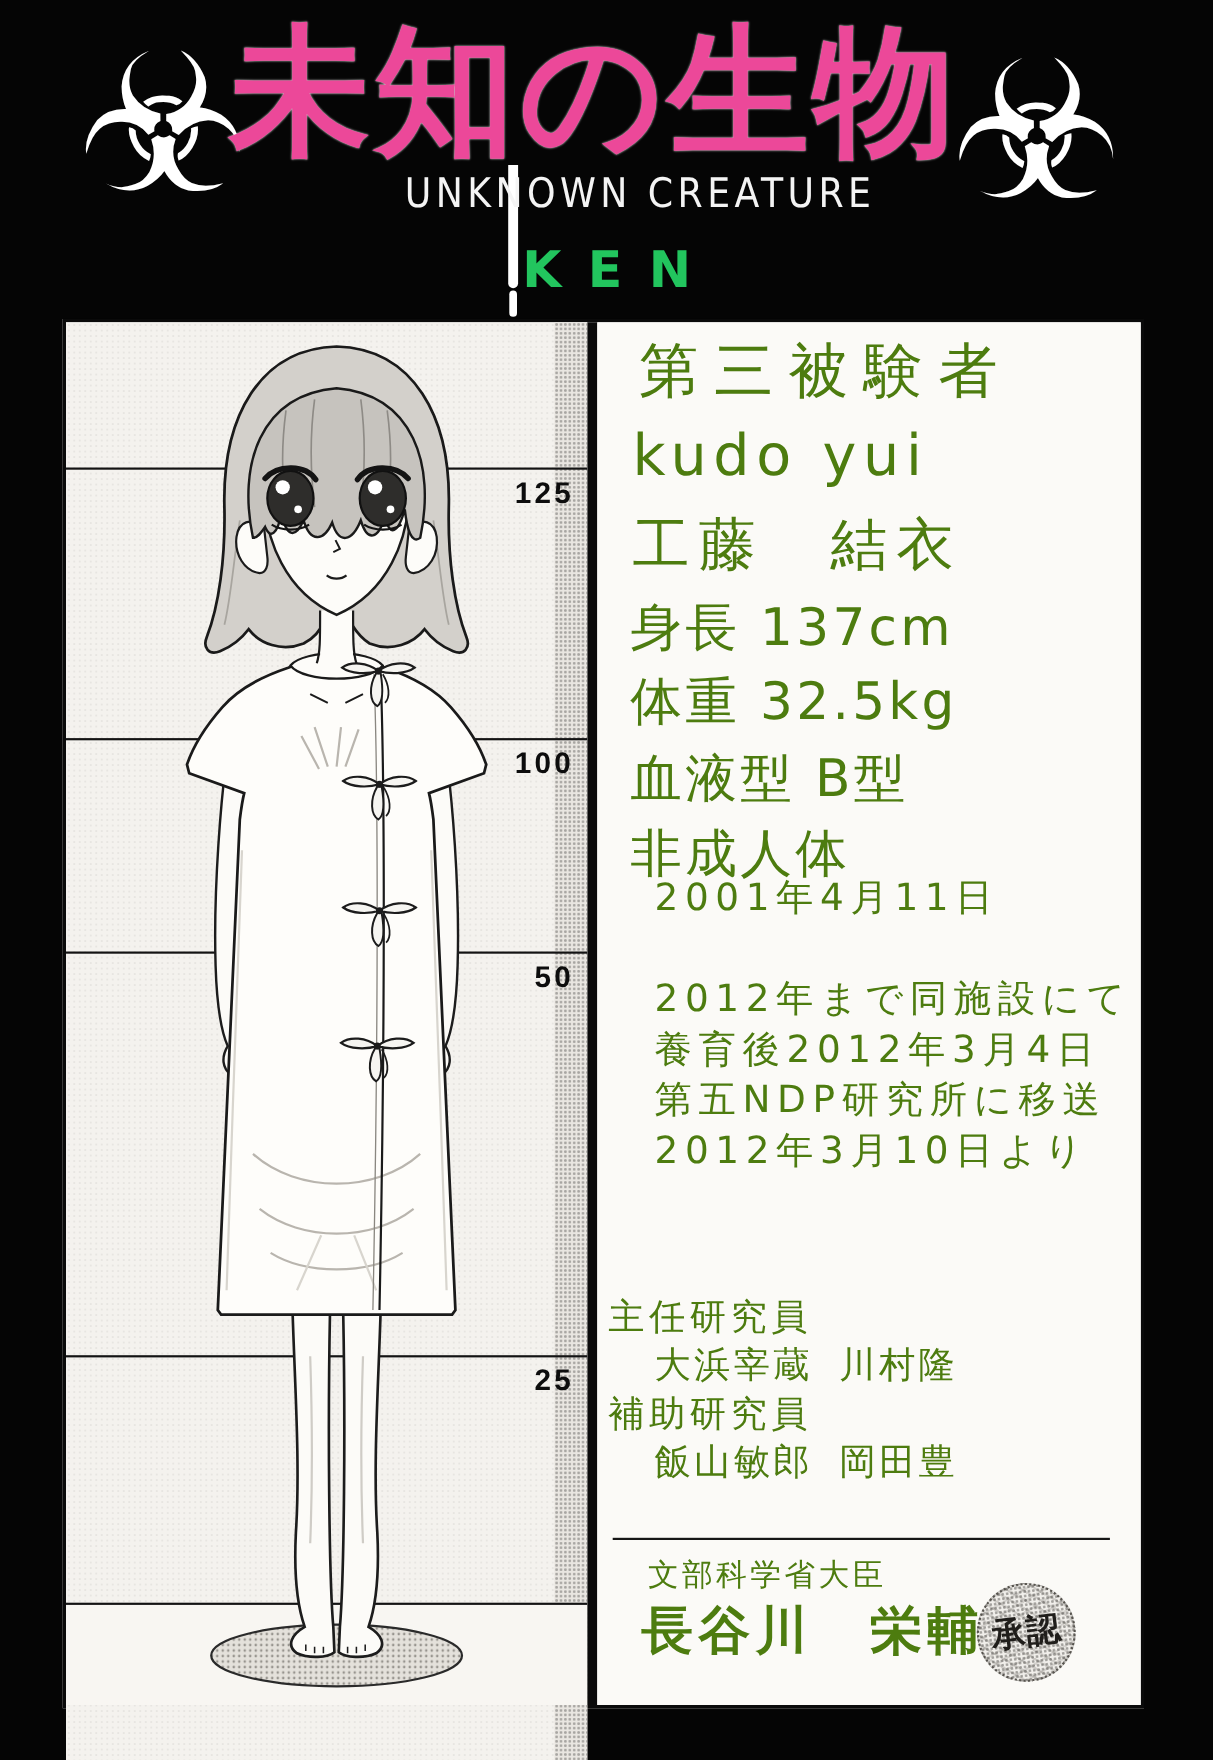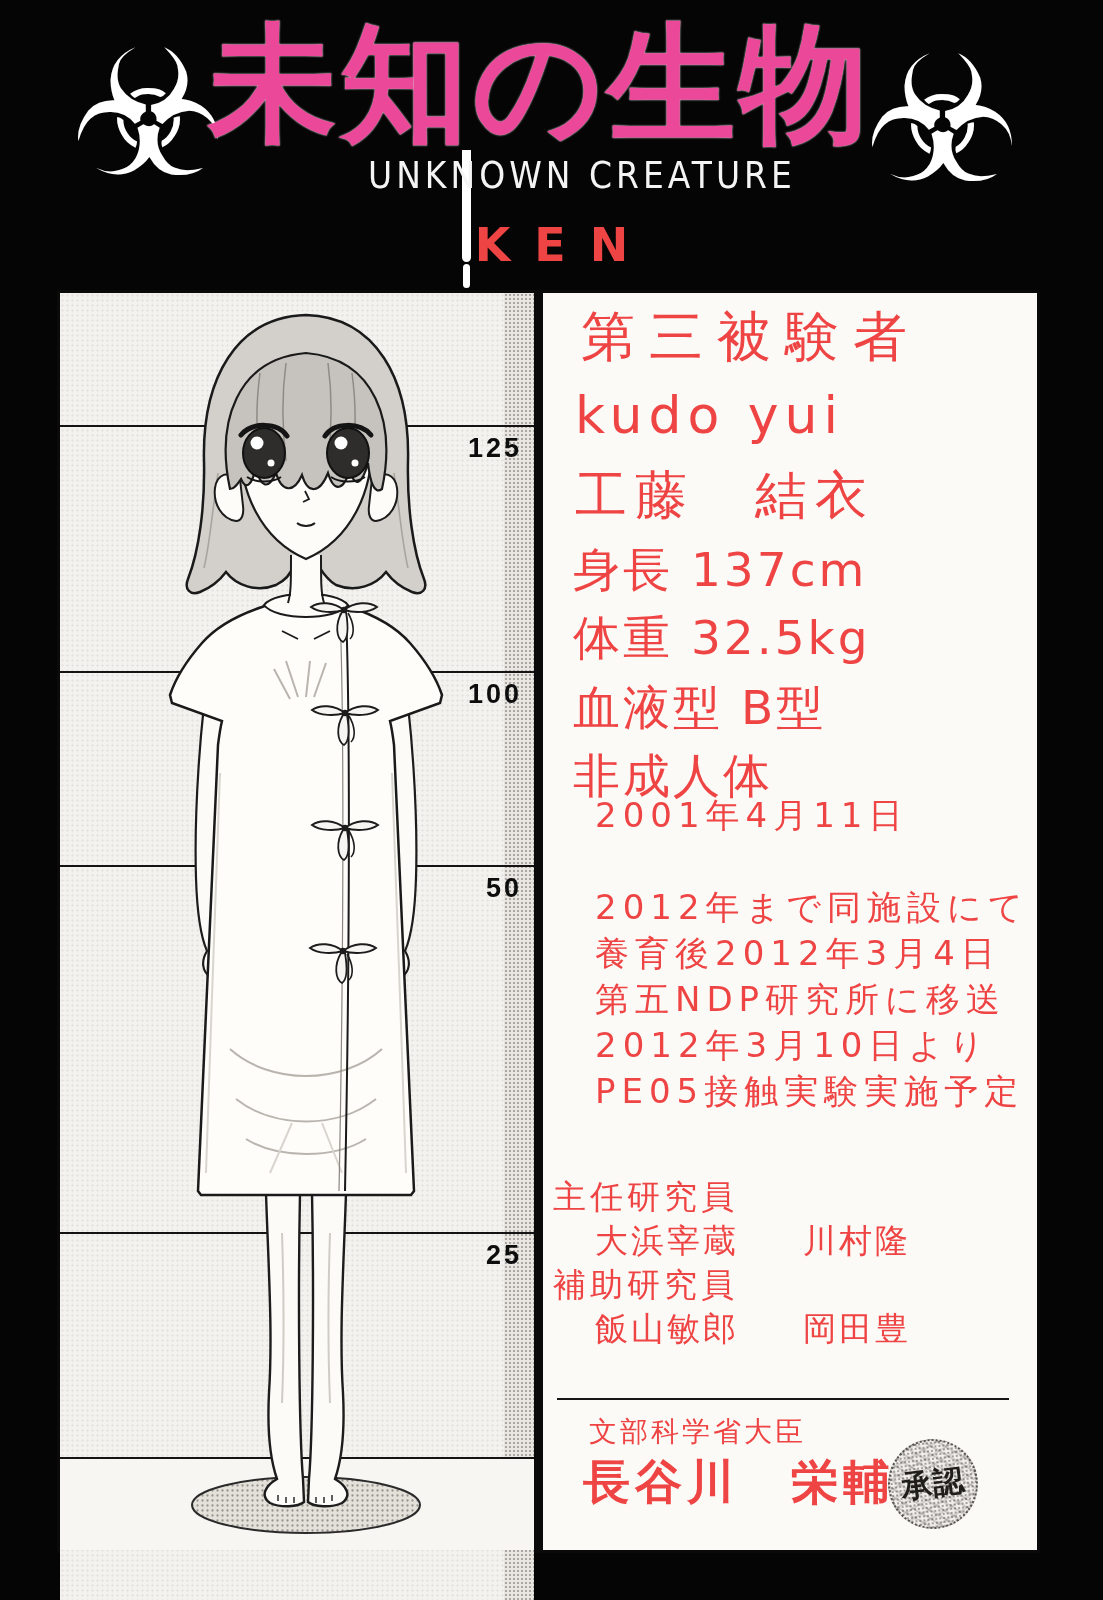--- a/index.html
+++ b/index.html
@@ -13,48 +13,48 @@
   .bio-right{left:852px;top:20px;}
   .title-jp{position:absolute;left:205px;top:10px;width:670px;text-align:center;color:#ec4899;
             font-size:128px;font-weight:bold;letter-spacing:4px;line-height:1.15;
             text-shadow:0 0 2px #fff;white-space:nowrap;}
   .title-drip{position:absolute;left:462px;top:150px;width:9px;height:112px;background:#fff;
               border-radius:0 0 5px 5px;}
   .title-drip::after{content:"";position:absolute;left:1px;top:114px;width:7px;height:24px;
               background:#fff;border-radius:4px;}
   .title-en{position:absolute;left:368px;top:156px;width:350px;text-align:center;color:#f4f4f4;
             font-size:33px;letter-spacing:4px;transform:scaleY(1.12);white-space:nowrap;}
-  .author{position:absolute;left:0;right:0;top:218px;text-align:center;color:#ef4444;
+  .author{position:absolute;left:0;right:0;top:218px;text-align:center;color:#22c55e;
           font-size:46px;font-weight:bold;letter-spacing:24px;padding-left:24px;}
 
   
   .panel{position:absolute;left:57px;top:290px;width:983px;height:1263px;background:#f7f5f2;
          border:3px solid #0a0a0a;box-sizing:border-box;}
   .art-area{position:absolute;left:0;top:0;width:474px;height:1484px;background-color:#f4f2ee;
             background-image:radial-gradient(circle,rgba(0,0,0,0.055) 1px,transparent 1.25px);
             background-size:5px 5px;overflow:hidden;}
   .art-strip{position:absolute;right:0;top:0;width:30px;height:100%;background-color:#e9e6e1;
              background-image:radial-gradient(circle,rgba(0,0,0,0.28) 1.05px,transparent 1.3px);
              background-size:4px 4px;}
   .floor{position:absolute;left:0;top:1164px;width:100%;height:93px;background:#f8f6f2;}
   .scale-line{position:absolute;left:0;width:100%;height:2px;background:#131313;}
   .scale-label{position:absolute;right:12px;font-weight:bold;font-size:27px;letter-spacing:3px;color:#0d0d0d;
                font-family:"Liberation Sans","DejaVu Sans",sans-serif;}
   .divider{position:absolute;left:474px;top:0;width:9px;height:1257px;background:#0a0a0a;}
   .text-area{position:absolute;left:483px;top:0;width:494px;height:1257px;background:#fbfaf7;}
 
   
-  .t{position:absolute;white-space:nowrap;color:#ef4444;}
+  .t{position:absolute;white-space:nowrap;color:#4d7c0f;}
   .big{font-size:54px;letter-spacing:14px;}
   .latin-name{font-size:52px;letter-spacing:6px;}
   .kanji-name{font-size:52px;letter-spacing:8px;}
   .stat{font-size:47px;letter-spacing:3px;}
   .hist{font-size:34px;letter-spacing:6px;margin-left:44px;}
   .role{font-size:33px;letter-spacing:4px;}
-  .names{font-size:33px;letter-spacing:3px;display:flex;gap:64px;}
+  .names{font-size:33px;letter-spacing:3px;display:flex;gap:24px;}
   .rule{position:absolute;left:14px;top:1105px;width:452px;height:2px;background:#161616;}
   .minister-title{font-size:28px;letter-spacing:3px;}
   .minister-name{font-family:"DejaVu Serif","Liberation Serif",serif;font-weight:bold;
                  font-size:47px;letter-spacing:5px;}
   .stamp{position:absolute;left:345px;top:1146px;width:90px;height:90px;border-radius:50%;
          background-color:#f1efeb;box-sizing:border-box;border:2px dotted #57544f;
          background-image:radial-gradient(circle,rgba(45,43,40,0.40) 1px,transparent 1.45px),
                           repeating-linear-gradient(37deg,rgba(70,66,60,0.22) 0 2px,transparent 2px 7px),
                           repeating-linear-gradient(-24deg,rgba(70,66,60,0.18) 0 2px,transparent 2px 9px);
          background-size:4px 4px,auto,auto;
@@ -195,21 +195,20 @@
       <div class="t stat" style="left:30px;top:246px;">身長 137cm</div>
       <div class="t stat" style="left:30px;top:314px;">体重 32.5kg</div>
       <div class="t stat" style="left:30px;top:384px;">血液型 B型</div>
       <div class="t stat" style="left:30px;top:452px;">非成人体</div>
 
       <div class="t hist" style="left:8px;top:500px;">2001年4月11日</div>
       <div class="t hist" style="left:8px;top:592px;">2012年まで同施設にて</div>
       <div class="t hist" style="left:8px;top:638px;">養育後2012年3月4日</div>
       <div class="t hist" style="left:8px;top:684px;">第五NDP研究所に移送</div>
       <div class="t hist" style="left:8px;top:730px;">2012年3月10日より</div>
-      <div class="t hist" style="left:8px;top:776px;">PE05接触実験実施予定</div>
 
       <div class="t role" style="left:10px;top:882px;">主任研究員</div>
       <div class="t names" style="left:52px;top:926px;">
         <span>大浜宰蔵</span>
         <span>川村隆</span>
       </div>
       <div class="t role" style="left:10px;top:970px;">補助研究員</div>
       <div class="t names" style="left:52px;top:1014px;">
         <span>飯山敏郎</span>
         <span>岡田豊</span>

